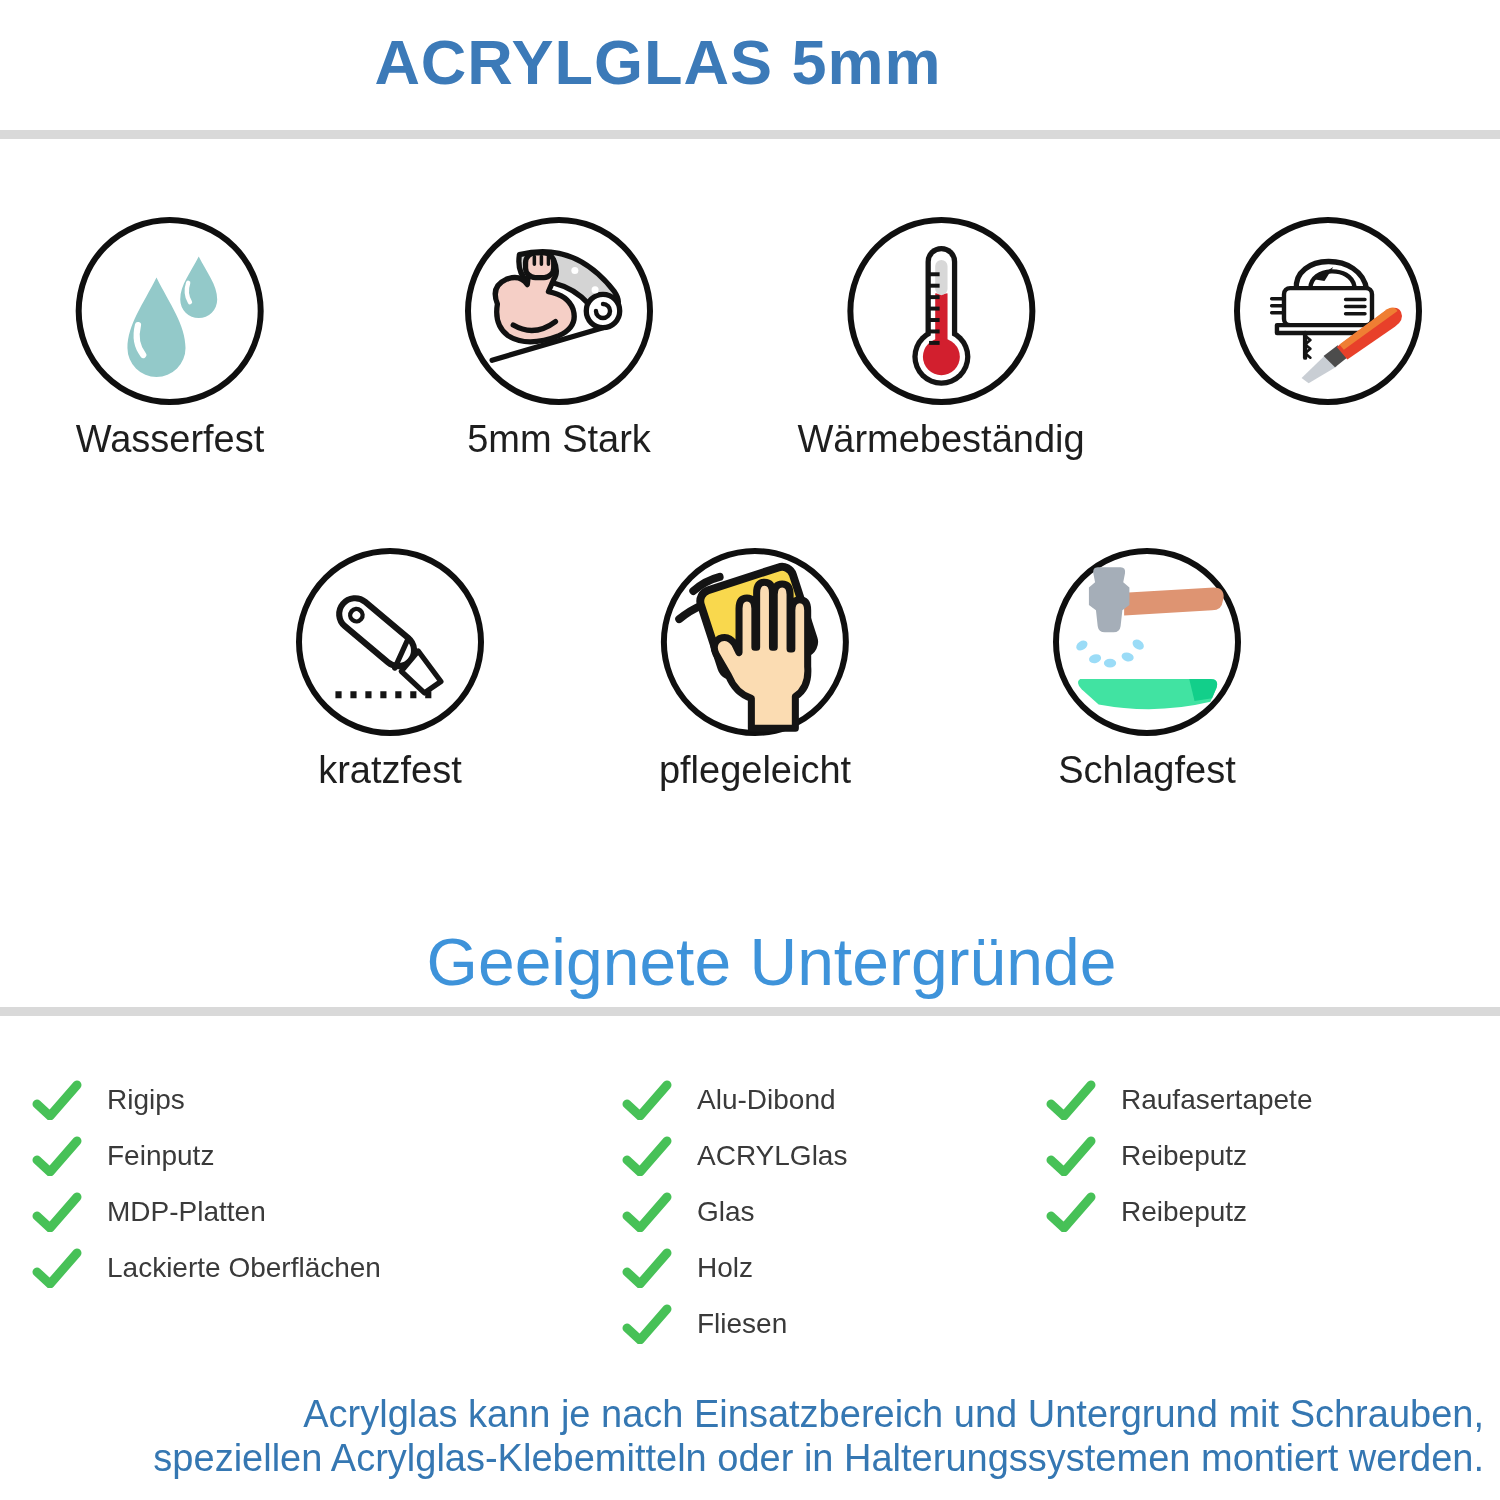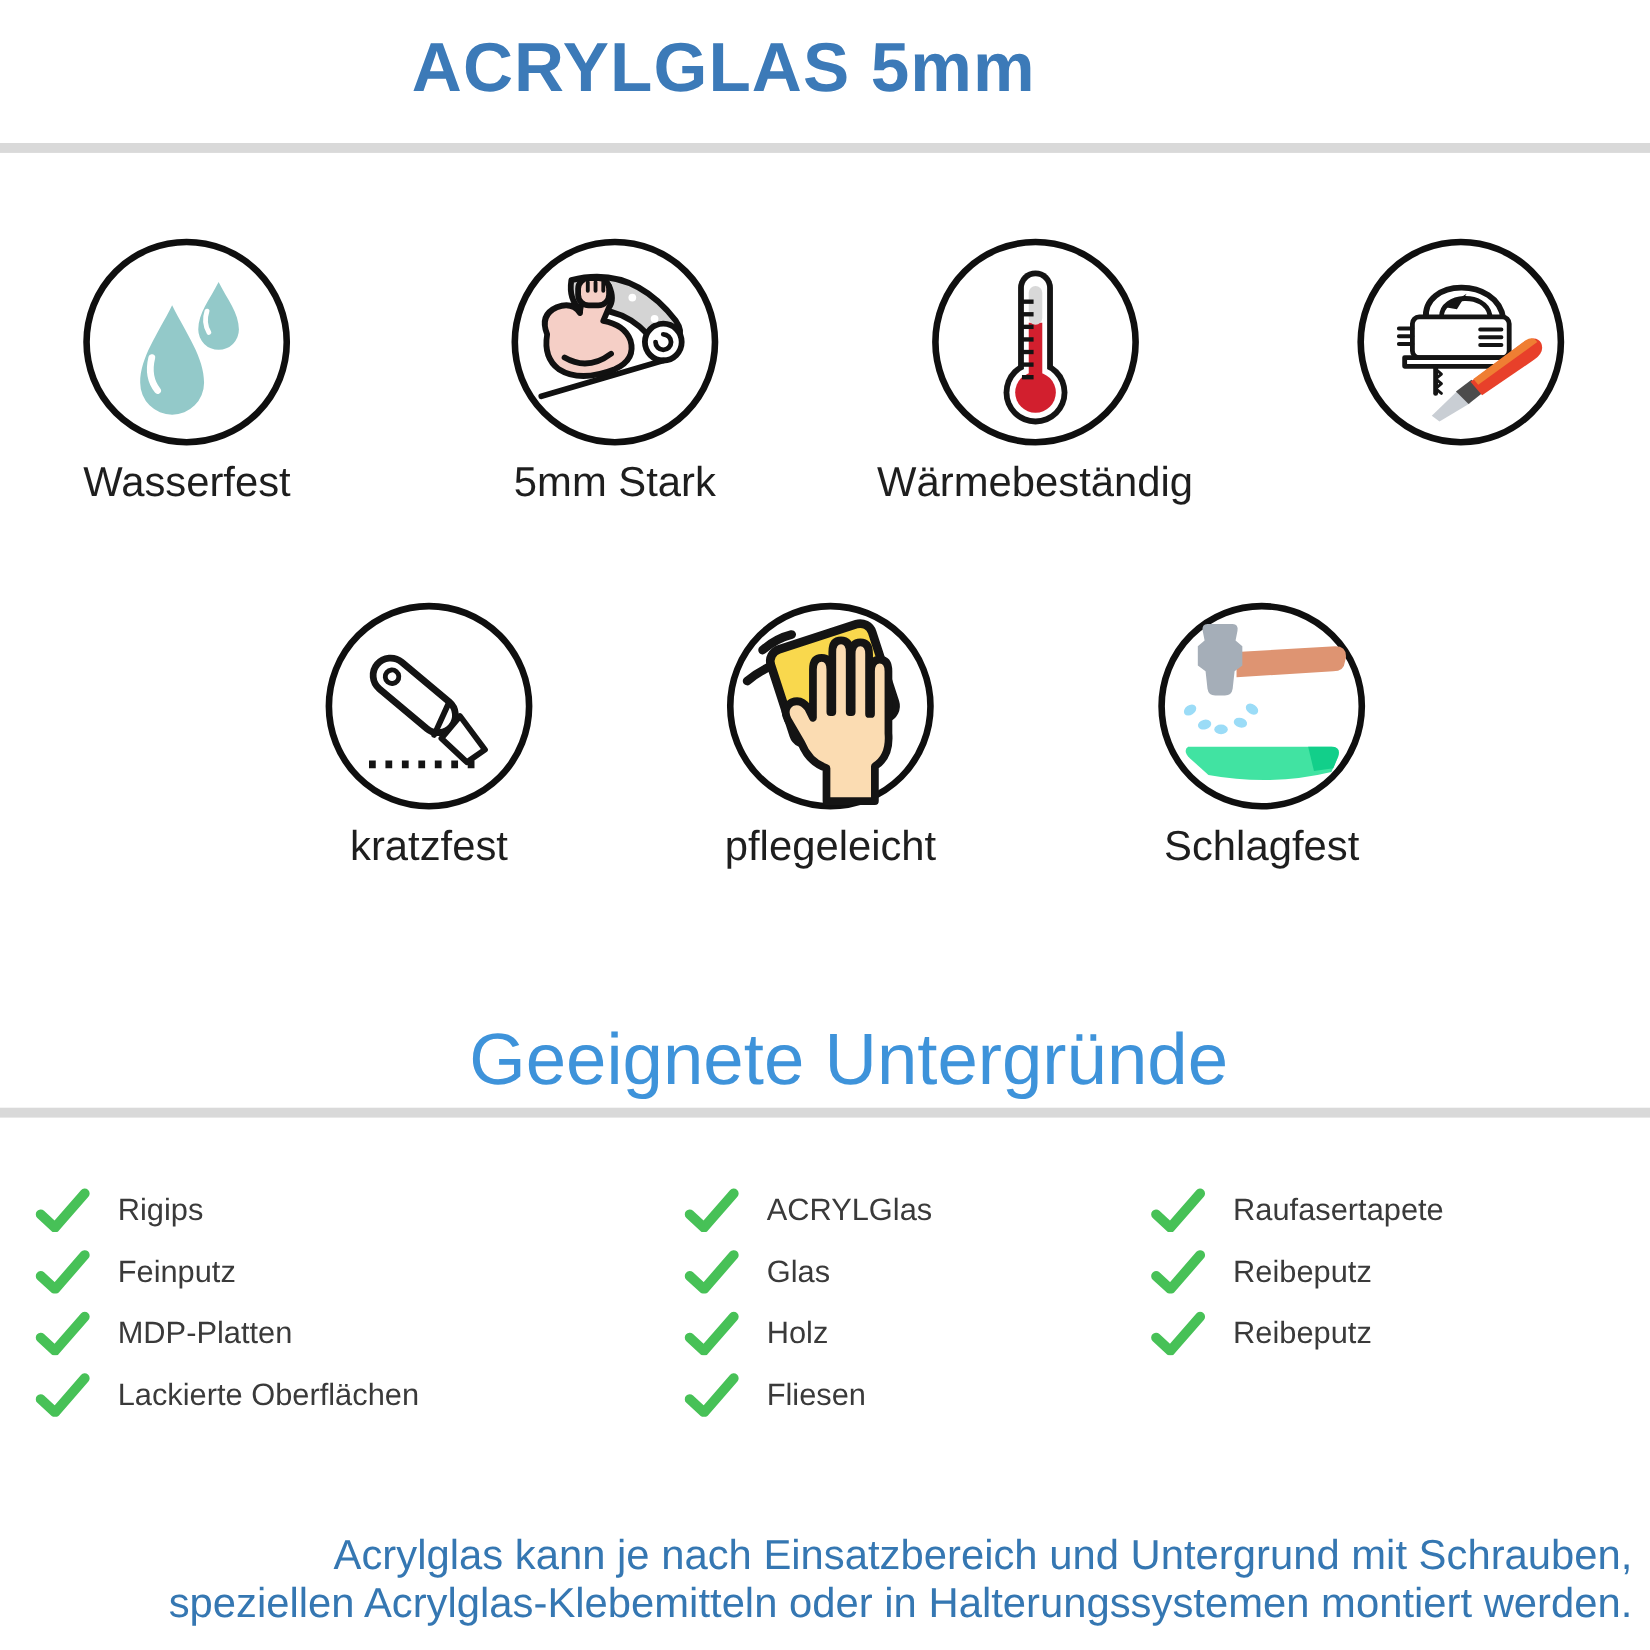--- a/index.html
+++ b/index.html
@@ -191,20 +191,26 @@
       </svg>
       <span>Lackierte Oberflächen</span>
     </div>
 </div>
 
 <div class="col col-2">
   <div class="item">
       <svg viewBox="0 0 50 40">
         <polyline points="5,24 18,36 45,5" fill="none" stroke="#47c157" stroke-width="9" stroke-linecap="round" stroke-linejoin="round"></polyline>
       </svg>
+      <span>Alu-Dibond</span>
+    </div>
+  <div class="item">
+      <svg viewBox="0 0 50 40">
+        <polyline points="5,24 18,36 45,5" fill="none" stroke="#47c157" stroke-width="9" stroke-linecap="round" stroke-linejoin="round"></polyline>
+      </svg>
       <span>ACRYLGlas</span>
     </div>
   <div class="item">
       <svg viewBox="0 0 50 40">
         <polyline points="5,24 18,36 45,5" fill="none" stroke="#47c157" stroke-width="9" stroke-linecap="round" stroke-linejoin="round"></polyline>
       </svg>
       <span>Glas</span>
     </div>
   <div class="item">
       <svg viewBox="0 0 50 40">

